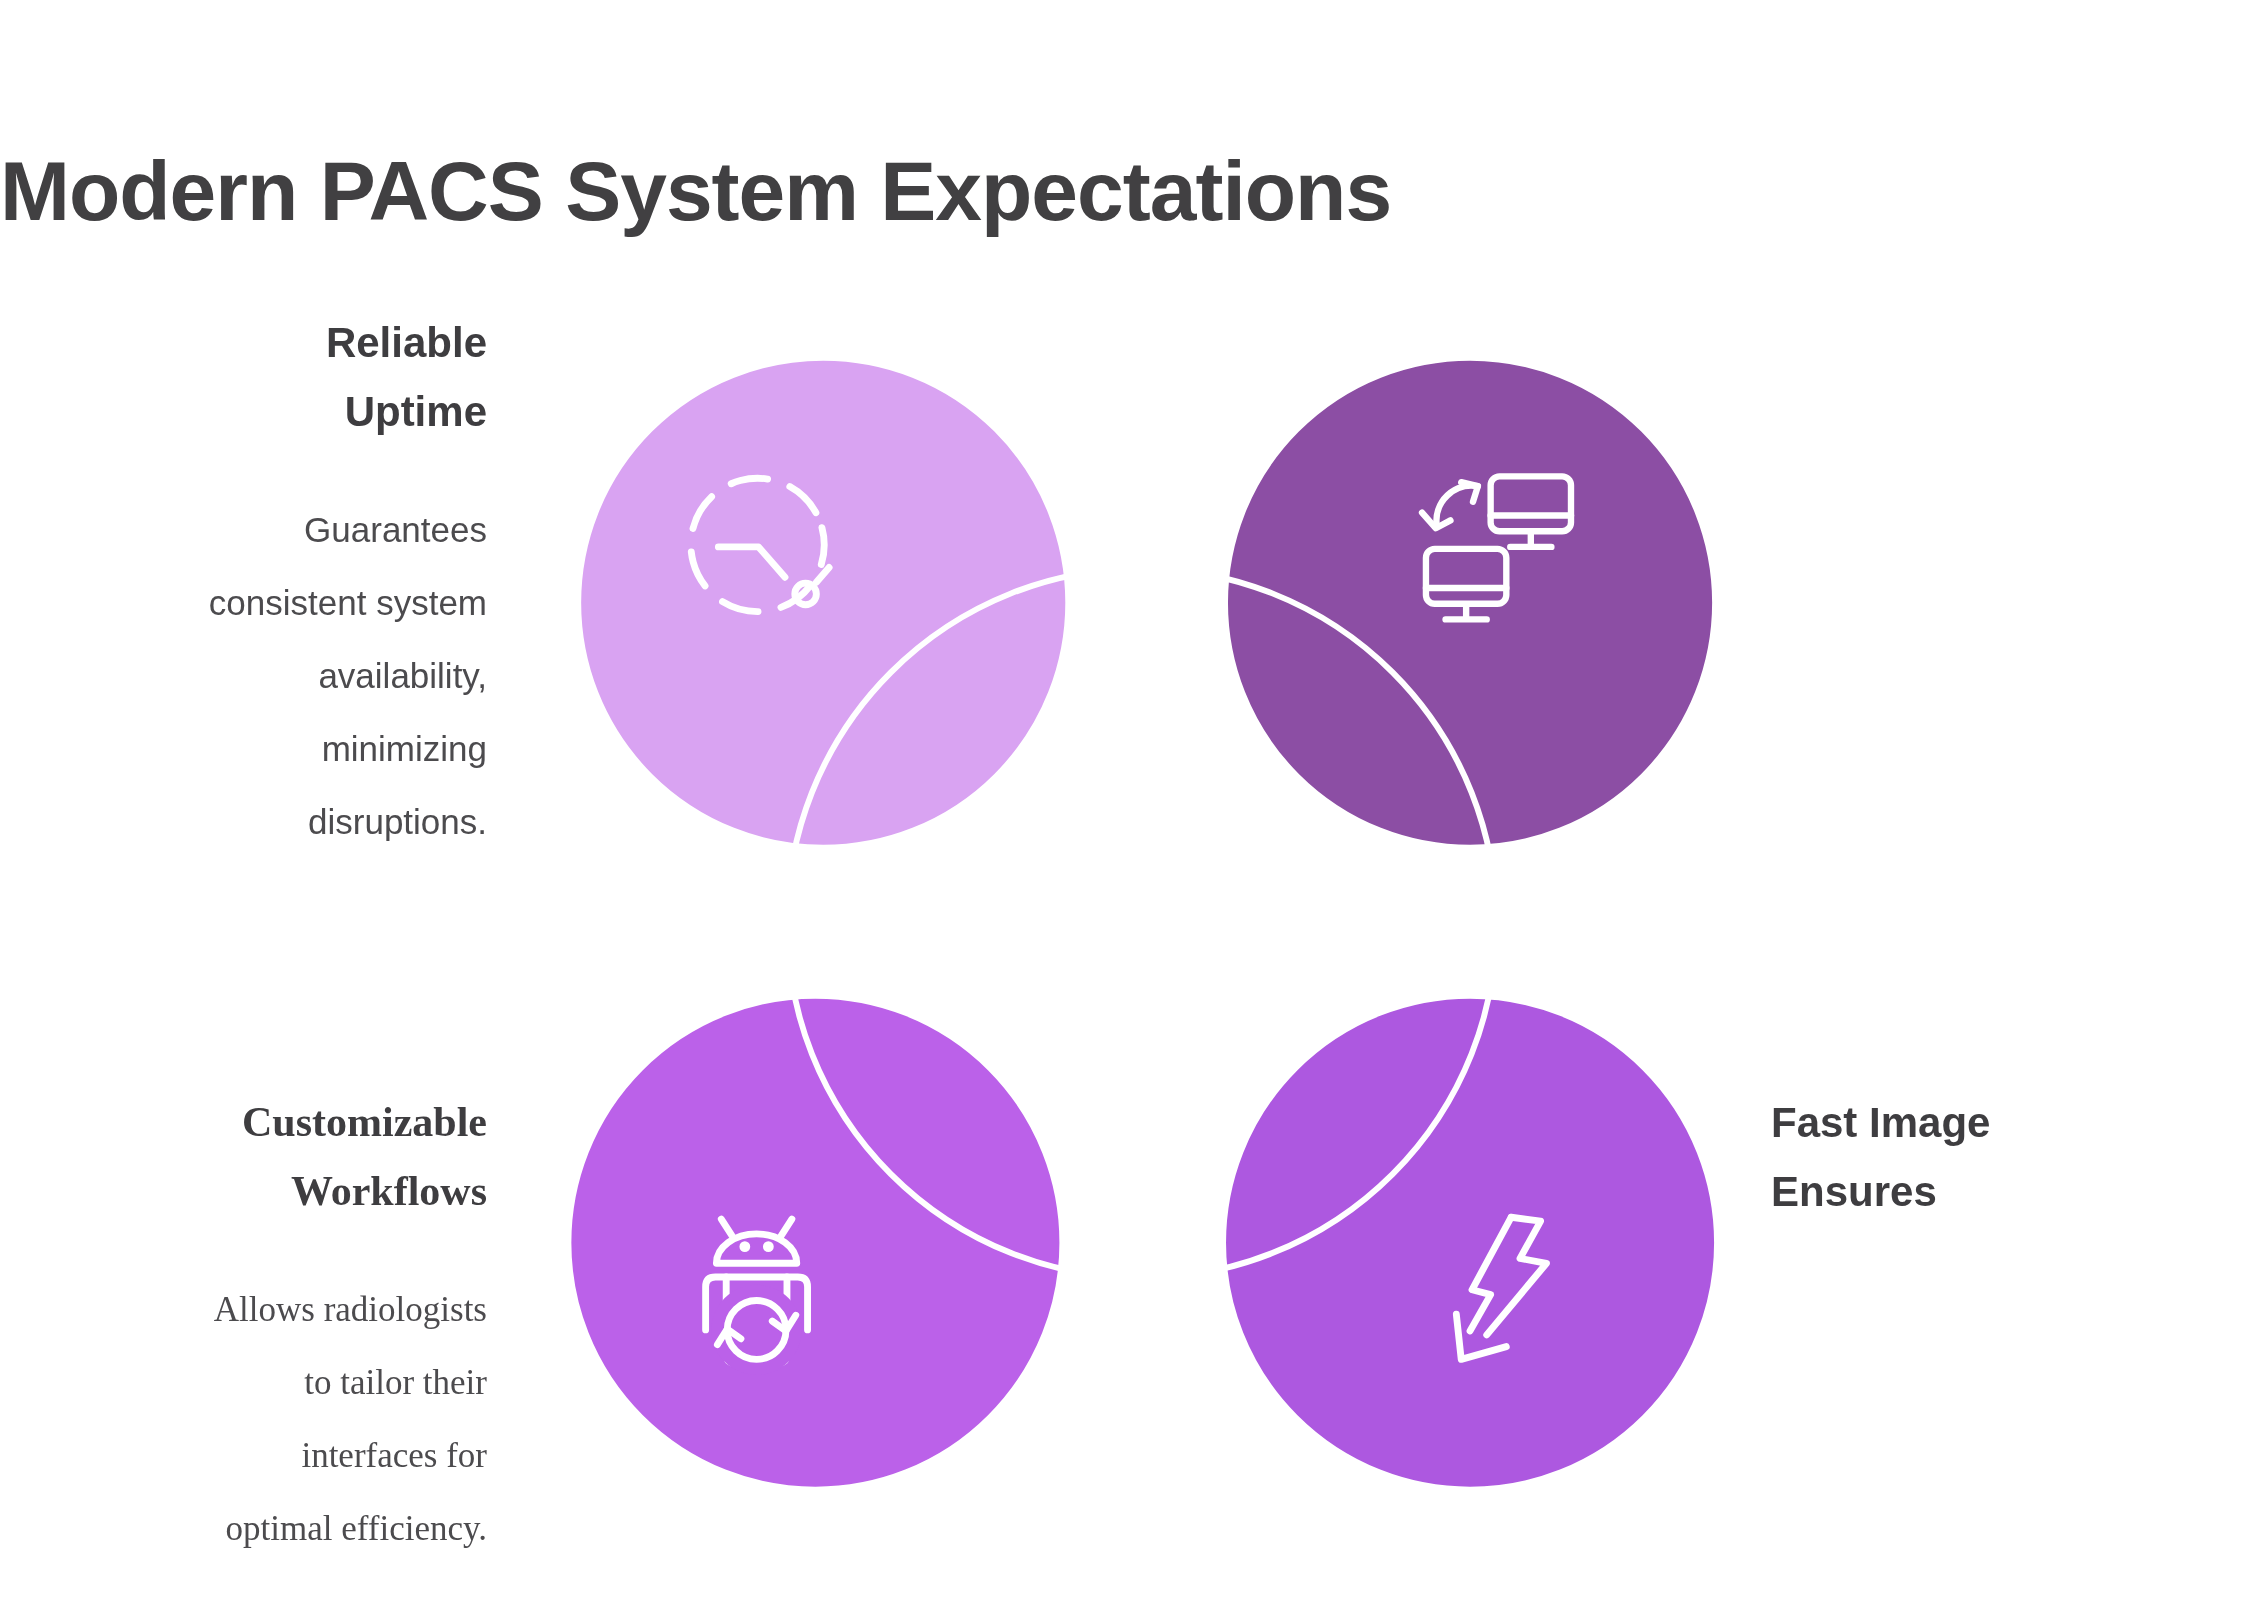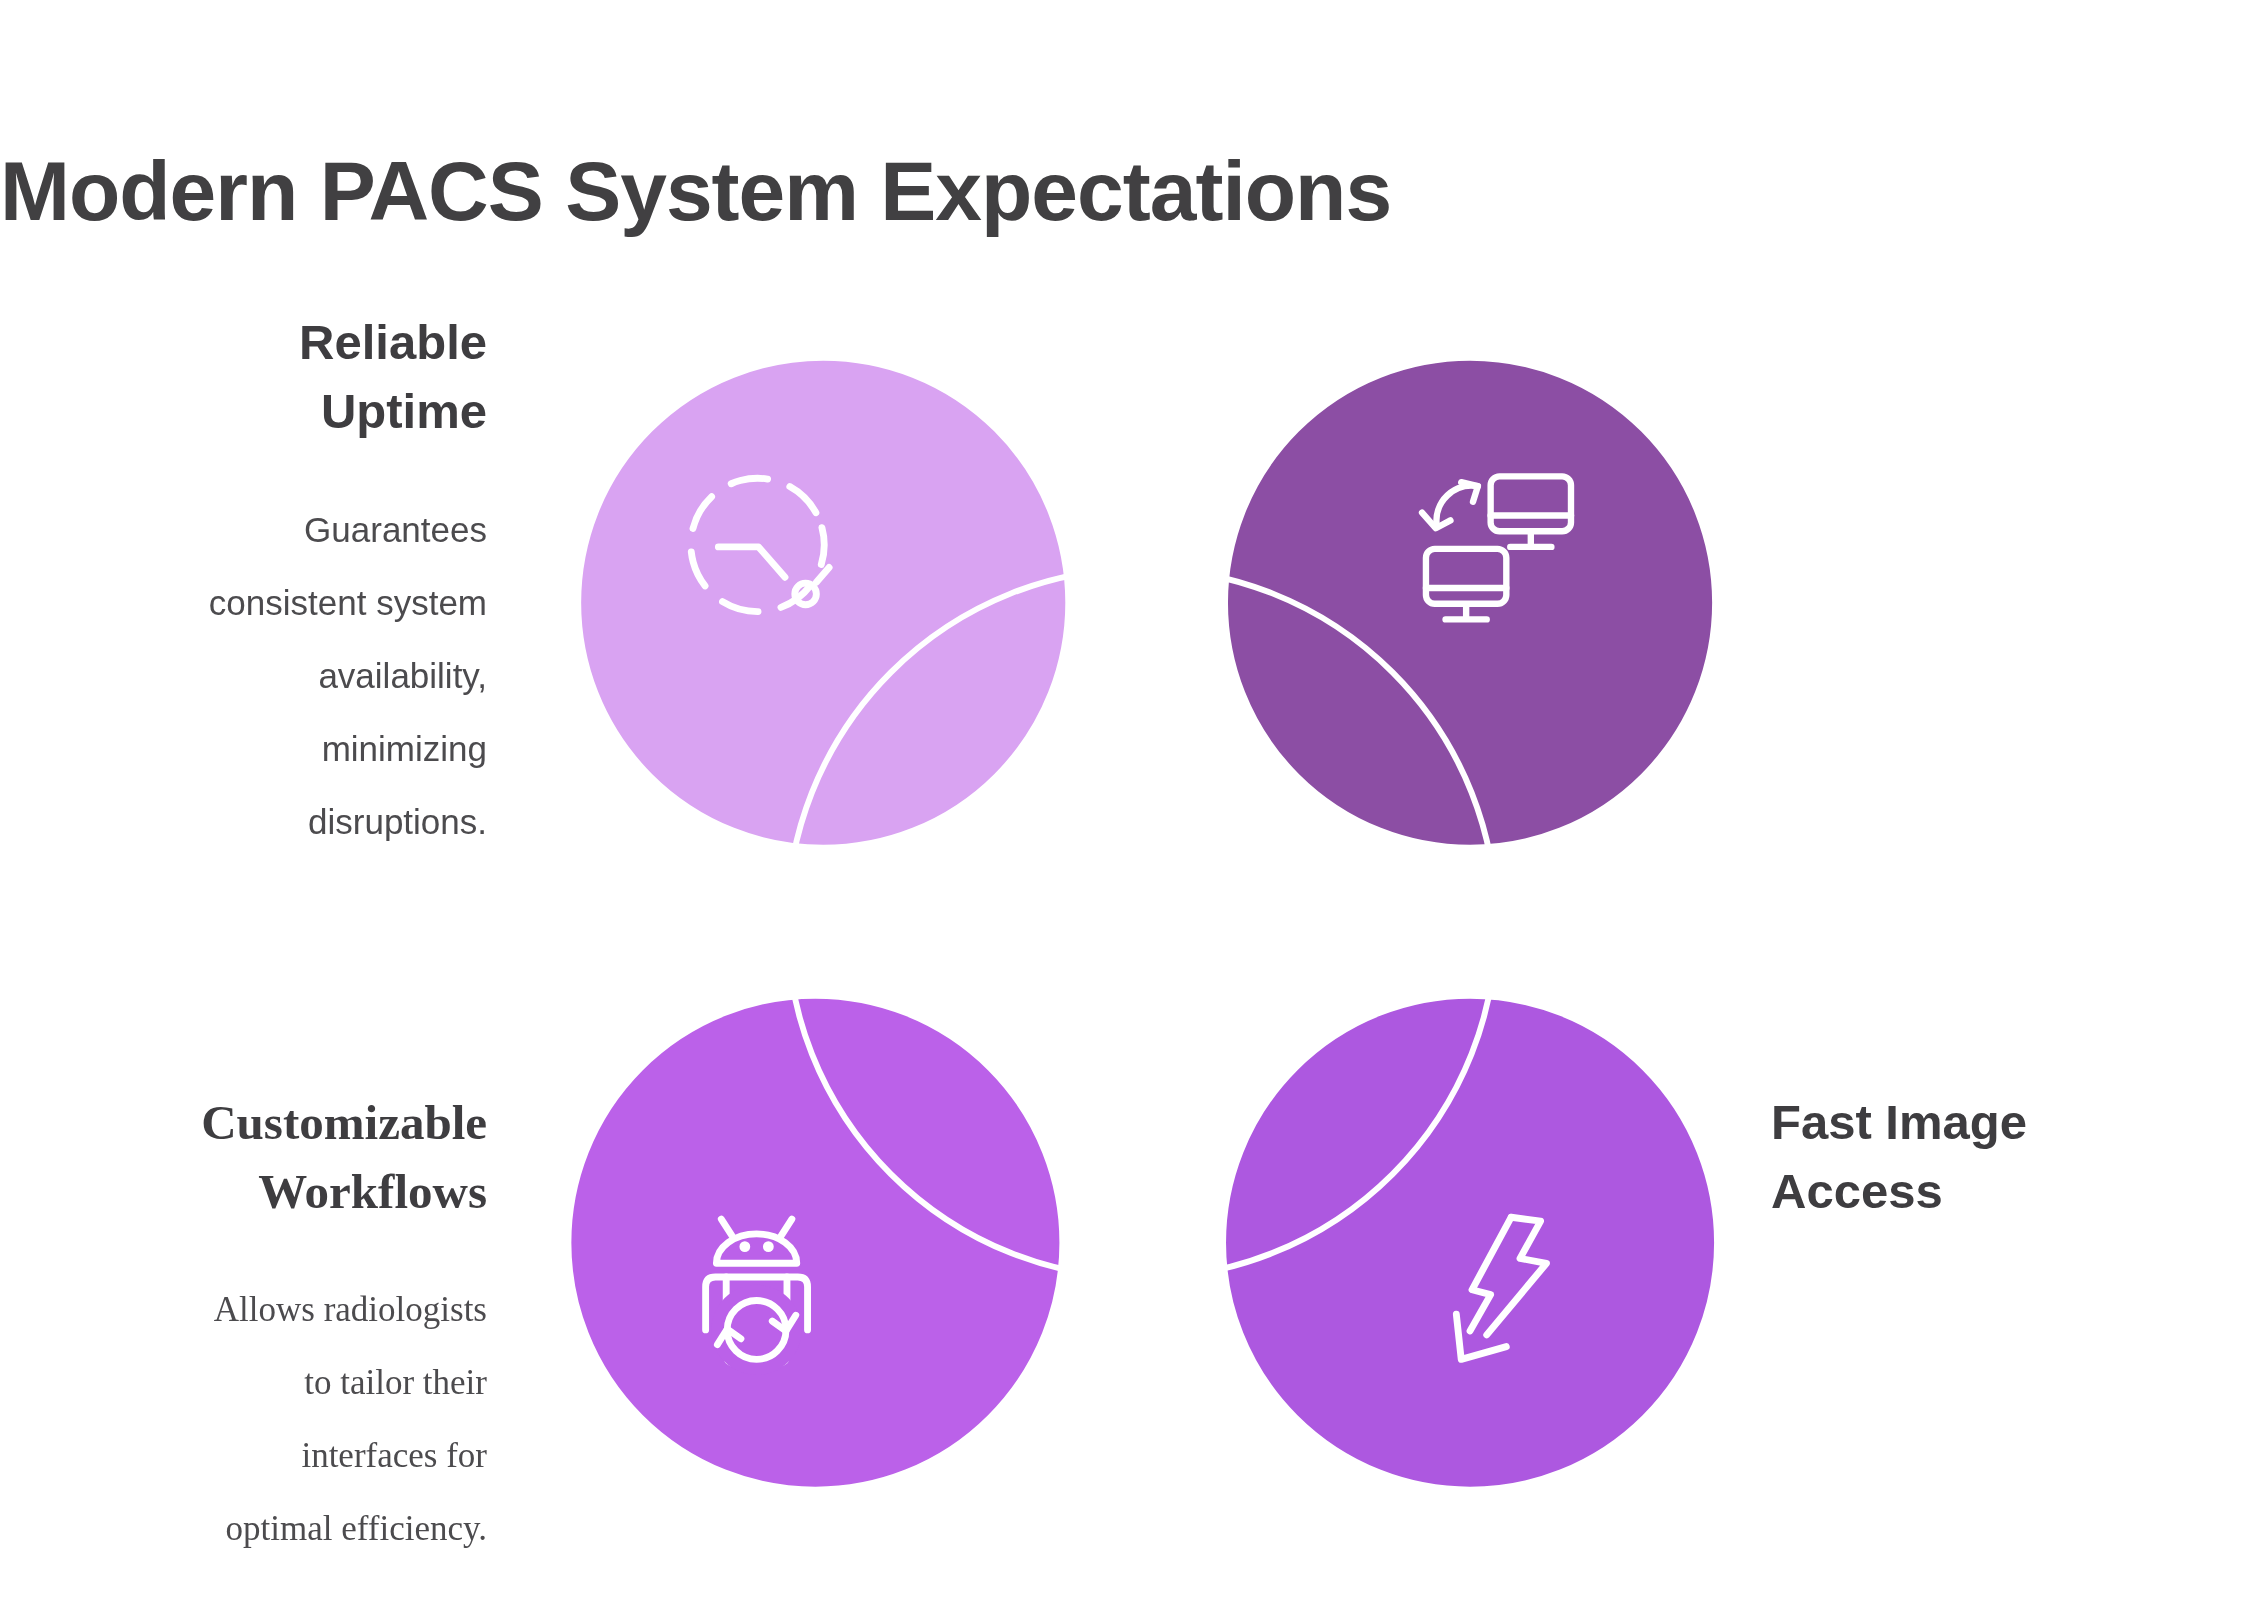--- a/index.html
+++ b/index.html
@@ -25,21 +25,21 @@
   .outline { fill:none; stroke: var(--circle_outline, #ffffff); stroke-width:6; }
 
   .text-block { position:absolute; width:421px; }
   .text-block.align-right { text-align: right; }
   .text-block.align-left  { text-align: left; }
   .tb-top-left     { right:1771px; top:308px; }
   .tb-top-right    { left:1771px;  top:308px; }
   .tb-bottom-left  { right:1771px; top:1088px;font-family:Liberation Serif, serif; }
   .tb-bottom-right { left:1771px;  top:1088px; }
   .section-heading {
-    font-size: 49px;
+    font-size: 42px;
     line-height: 69px;
     font-weight: bold;
     color: var(--heading_text, #3e3d40);
     white-space: pre-line;
   }
   .section-body {
     margin-top: 47px;
     font-size: 35px;
     line-height: 73px;
     color: var(--body_text, #4c4b4e);
@@ -138,17 +138,17 @@
     <div class="section-heading">Customizable
 Workflows</div>
     <div class="section-body">Allows radiologists
 to tailor their
 interfaces for
 optimal efficiency.</div>
   </div>
 
   <div class="text-block align-left tb-bottom-right">
     <div class="section-heading">Fast Image
-Access</div>
+Ensures</div>
   </div>
 
 </div>
 
 
 </body></html>

